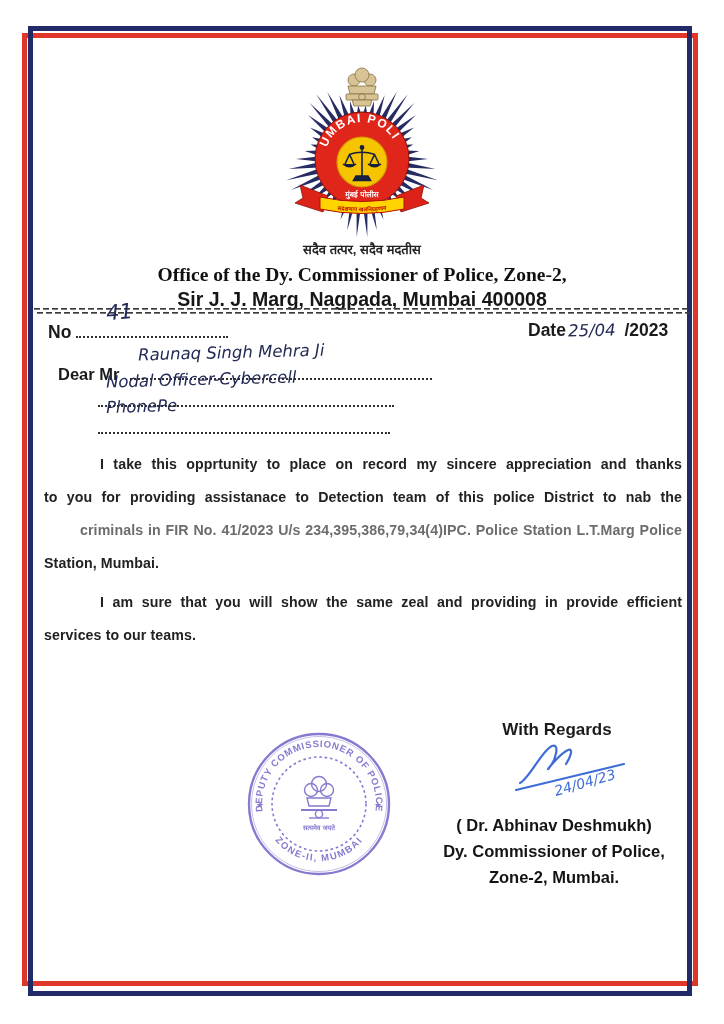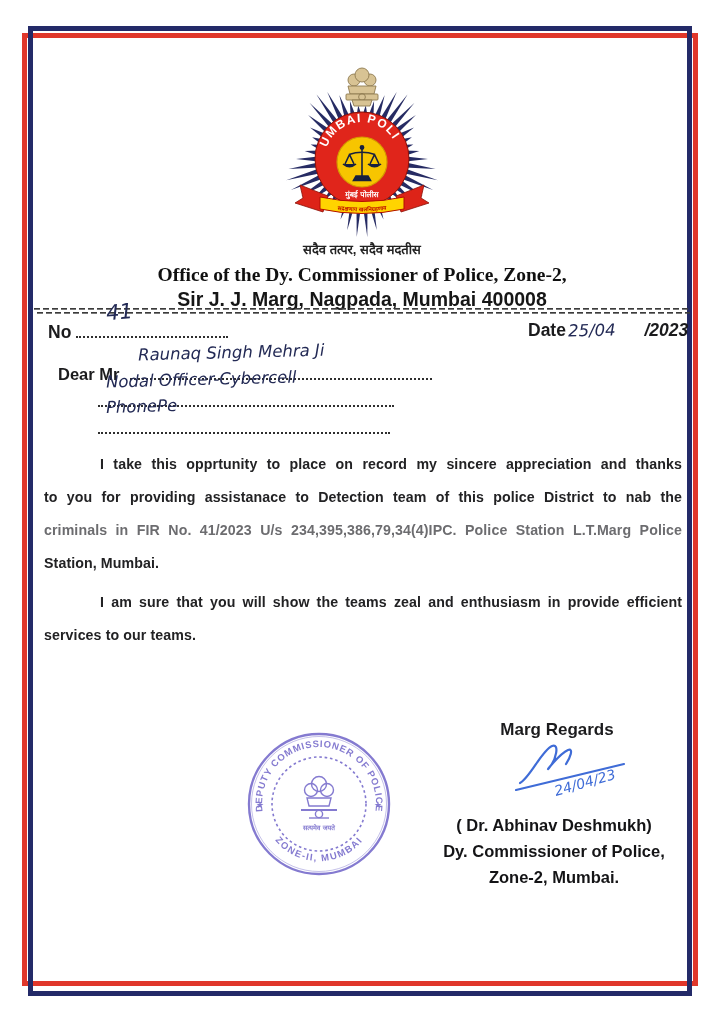--- a/index.html
+++ b/index.html
@@ -27,21 +27,21 @@
   .hand-41{position:absolute;left:30px;top:-20px;font-size:21px;transform:rotate(-5deg);}
   .hand-name{position:absolute;left:8px;top:-19px;font-size:16.5px;white-space:nowrap;}
   
   .dearrow{font-size:16.5px;font-weight:bold;color:#1b1b1d;}
   
   .para{left:44px;width:638px;font-size:14.2px;font-weight:bold;color:#222224;letter-spacing:.1px;}
   .bline{height:33px;line-height:33px;overflow:hidden;}
   .jline{text-align:justify;}
   .jline::after{content:"";display:inline-block;width:100%;height:0;}
   .indent{padding-left:56px;}
-  .faded{color:#4c4c50;opacity:.82;filter:blur(.45px);}
+  .faded{color:#4c4c50;opacity:.82;filter:blur(.45px);margin-left:36px;}
   .wishing{left:184px;top:646px;font-size:16px;font-weight:bold;color:#1f1f21;}
   
   .regards{left:432px;top:720px;width:250px;text-align:center;font-size:17px;font-weight:bold;color:#1c1c1e;}
   .closename{left:424px;top:812px;width:260px;text-align:center;font-size:16.5px;font-weight:bold;
              color:#141416;line-height:26px;}
 </style>
 </head>
 <body>
 
 <div class="page">
@@ -145,21 +145,21 @@
   <div class="abs sep"></div>
 
   <div class="abs refrow">
     <span>No</span>
     <span class="leader" style="width:152px;">
       <span class="hand hand-41">41</span>
     </span>
   </div>
   <div class="abs daterow">
     <span>Date</span><span class="hand" style="font-size:16.5px;margin-left:2px;">25/04</span>
-    <span style="margin-left:24px;font-style:italic;">/2023</span>
+    <span style="margin-left:4px;">/2023</span>
   </div>
 
   <div class="abs dearrow" style="left:58px;top:362px;">
     <span>Dear Mr</span>
     <span class="leader" style="width:302px;margin-left:6px;">
       <span class="hand hand-name">Raunaq Singh Mehra Ji</span>
     </span>
   </div>
   <div class="abs dearrow" style="left:98px;top:389px;">
     <span class="leader" style="width:296px;">
@@ -173,26 +173,26 @@
   </div>
 
   <div class="abs para" style="top:448px;">
     <div class="bline jline indent">I take this opprtunity to place on record my sincere appreciation and thanks</div>
     <div class="bline jline">to you for providing assistanace to Detection team of this police District to nab the</div>
     <div class="bline jline faded">criminals in FIR No. 41/2023 U/s 234,395,386,79,34(4)IPC. Police Station L.T.Marg Police</div>
     <div class="bline">Station, Mumbai.</div>
   </div>
 
   <div class="abs para" style="top:586px;">
-    <div class="bline jline indent">I am sure that you will show the teams zeal and enthusiasm in provide efficient</div>
+    <div class="bline jline indent">I am sure that you will show the same zeal and providing in provide efficient</div>
     <div class="bline">services to our teams.</div>
   </div>
 
 
-  <div class="abs regards">Marg Regards</div>
+  <div class="abs regards">With Regards</div>
 
   <svg class="abs" style="left:512px;top:738px;" width="135" height="66" viewBox="0 0 135 66">
     <g stroke="#3f6cd7" stroke-width="2.2" fill="none" stroke-linecap="round">
       <path d="M8,45 C18,40 30,12 40,8 C48,5 44,22 37,30 C32,36 47,16 56,12 C62,10 58,20 54,26"></path>
       <path d="M4,52 L112,26"></path>
     </g>
     <text transform="translate(44,58) rotate(-16)" font-size="14" fill="#3f6cd7" font-family="DejaVu Sans, sans-serif" font-style="italic">24/04/23</text>
   </svg>
 
   <div class="abs closename">

